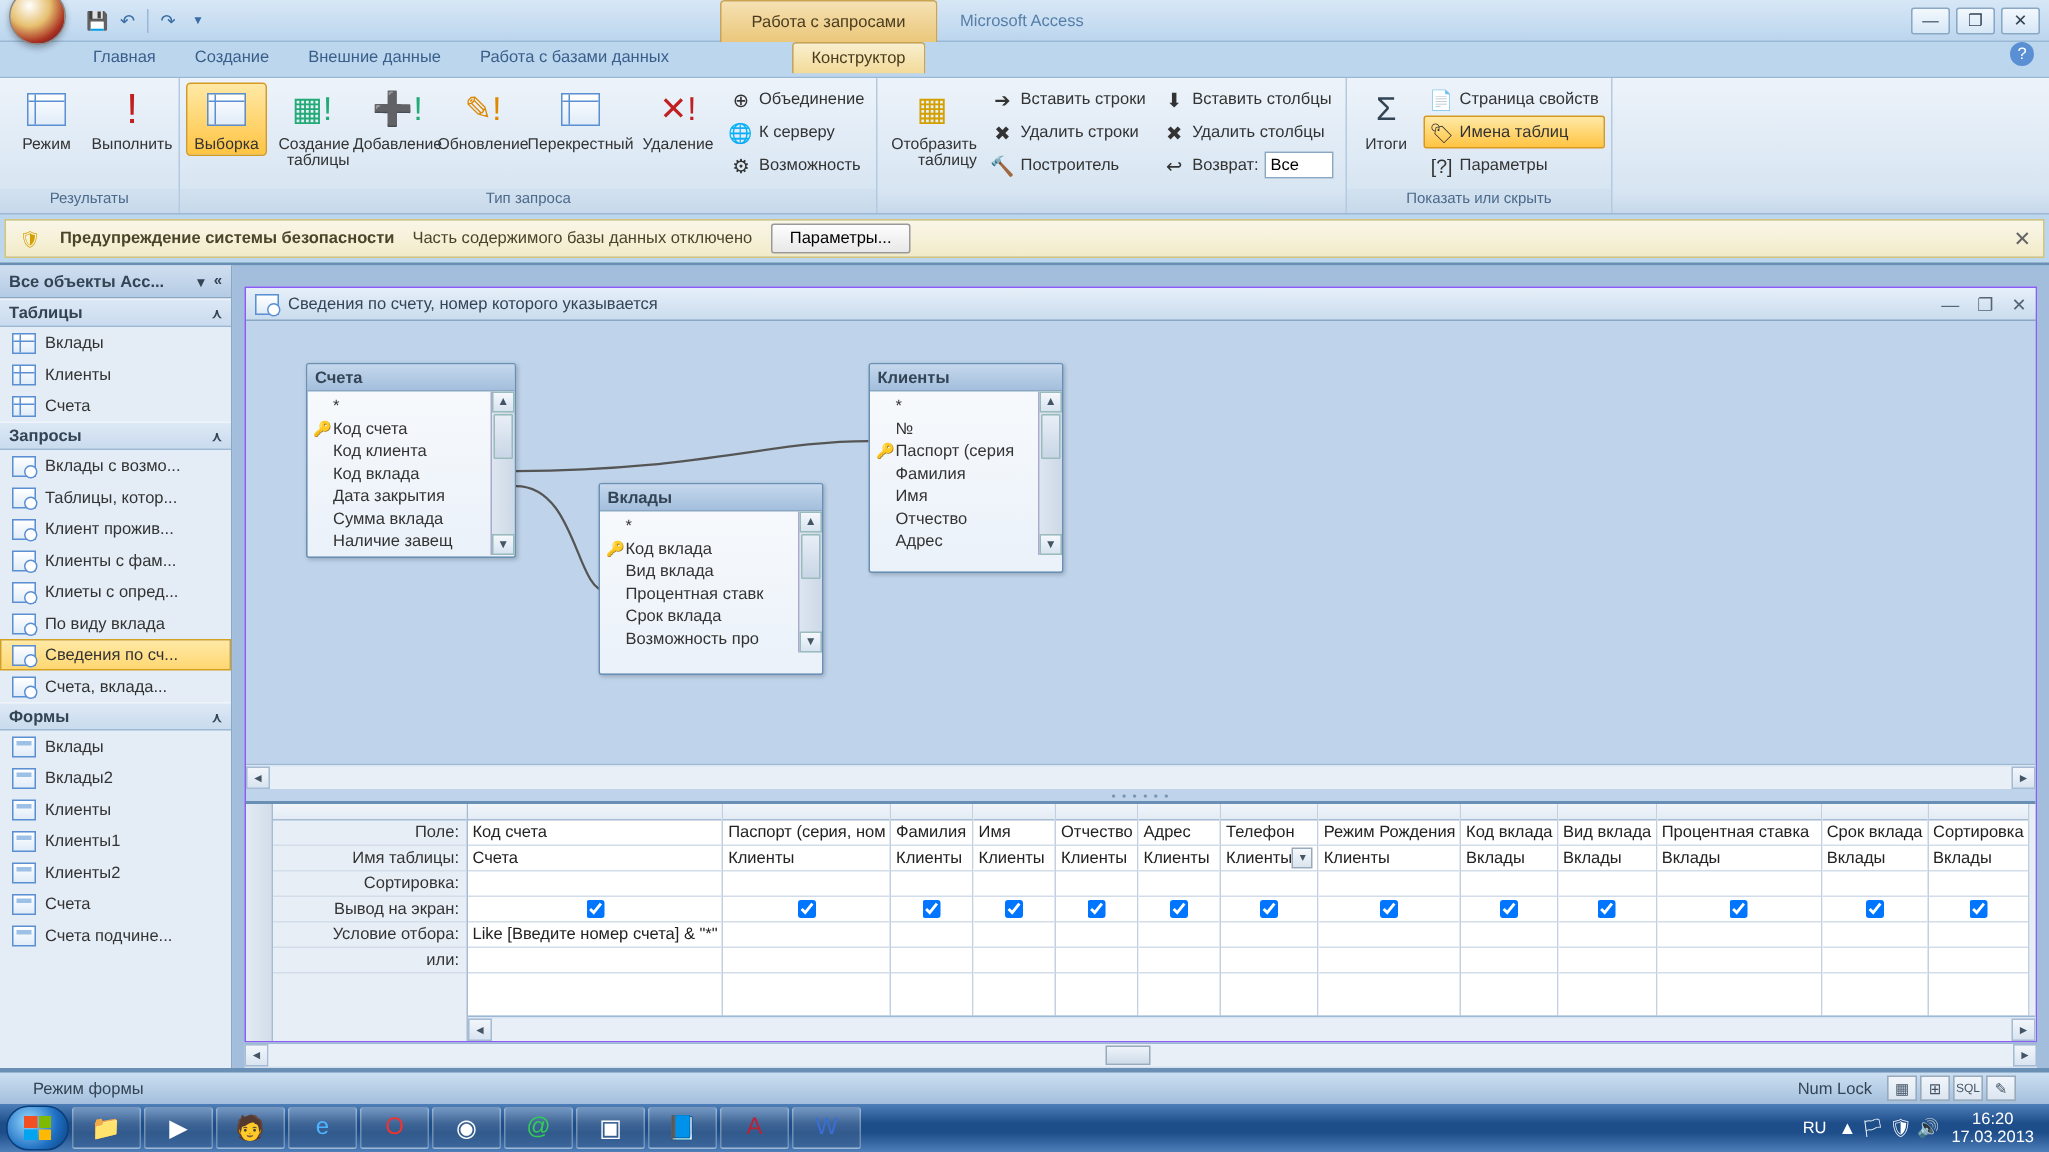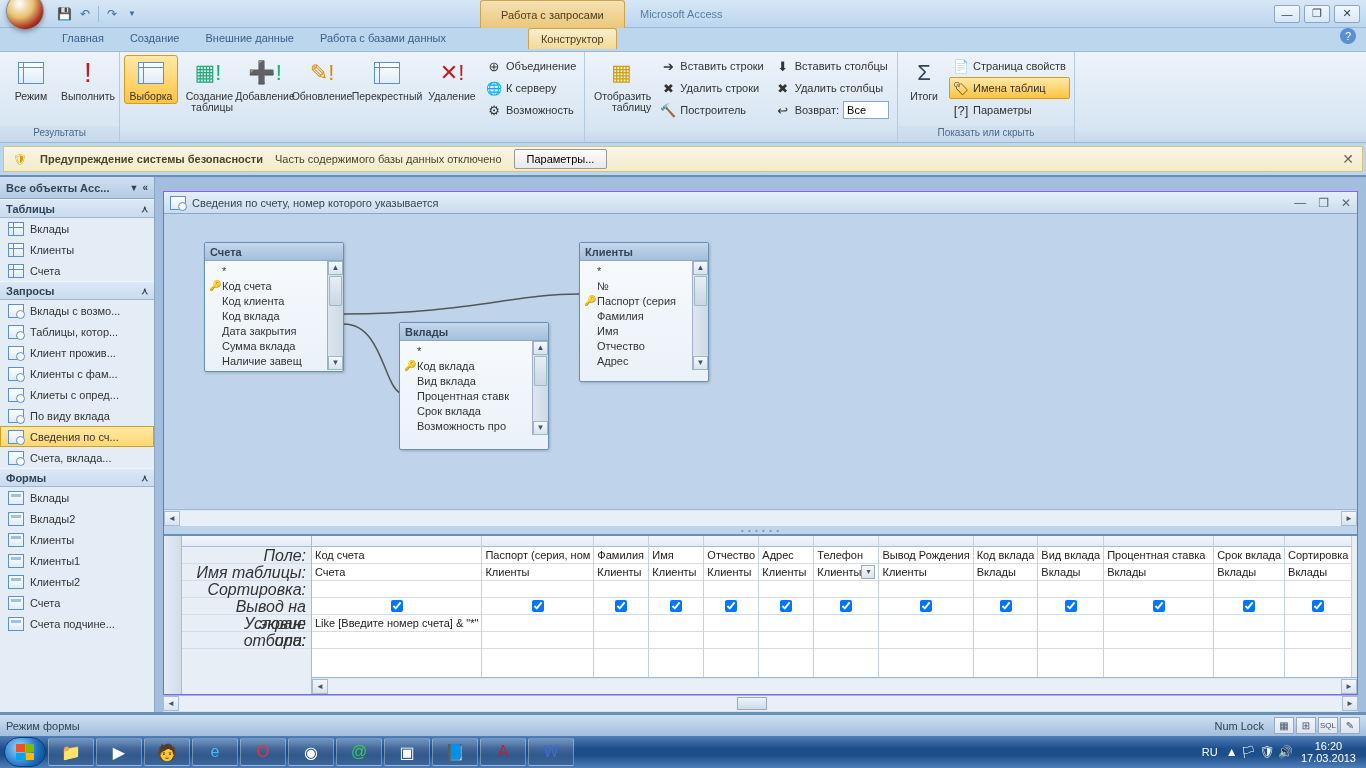--- a/index.html
+++ b/index.html
@@ -78,40 +78,40 @@
 svg.connector { position: absolute; top: 0; left: 0; pointer-events: none; }
 
 .hsplit { height: 8px; background: #bfd4eb; cursor: row-resize; display: flex; align-items: center; justify-content: center; color: #7a95b2; font-size: 8px; letter-spacing: 1px; }
 .hscroll-area { height: 17px; background: #dbe6f2; border-top: 1px solid #9bb8d4; display: flex; align-items: center; }
 .hscroll-btn { width: 16px; height: 15px; background: linear-gradient(#f2f6fb,#d9e4f0); border: 1px solid #a5bcd4; text-align: center; font-size: 8px; color: #456; line-height: 13px; }
 .hscroll-track { flex: 1; height: 15px; background: #e8eff7; }
 
 
 .qbe { height: 160px; background: #e8eef6; border-top: 2px solid #6a8fb4; display: flex; }
 .qbe-labels { width: 130px; border-right: 1px solid #a5bcd4; background: #e8eef6; }
-.qbe-labels div { height: 17px; text-align: right; padding: 0 5px; font-size: 16px; color: #333; border-bottom: 1px solid #d2dde9; line-height: 17px; font-style: italic; }
+.qbe-labels div { height: 17px; text-align: right; padding: 0 5px; font-size: 11px; color: #333; border-bottom: 1px solid #d2dde9; line-height: 17px; }
 .qbe-grid { flex: 1; overflow: hidden; position: relative; }
 .qbe-cols { display: flex; height: 100%; }
 .qbe-col { border-right: 1px solid #c2d0e0; background: #fff; display: flex; flex-direction: column; min-width: 55px; }
 .qbe-col.wide { min-width: 170px; }
 .qbe-col.med { min-width: 110px; }
 .qbe-cell { height: 17px; border-bottom: 1px solid #d2dde9; padding: 0 3px; font-size: 11px; color: #222; line-height: 17px; white-space: nowrap; overflow: hidden; display: flex; align-items: center; }
 .qbe-cell.hdr { background: linear-gradient(#f2f6fb,#e3ebf4); border-bottom: 1px solid #a5bcd4; height: 11px; }
 .qbe-cell.chk { justify-content: center; }
 .qbe-cell input[type=checkbox] { width: 12px; height: 12px; }
 .qbe-selector { width: 18px; background: linear-gradient(90deg,#e3ebf4,#d2dde9); border-right: 1px solid #a5bcd4; }
 .qbe-dd { margin-left: auto; width: 14px; height: 14px; background: linear-gradient(#f6f8fb,#dbe4ee); border: 1px solid #9ab; text-align: center; font-size: 8px; line-height: 12px; color: #456; }
 .qbe-bottom-scroll { position: absolute; bottom: 0; left: 0; right: 0; height: 17px; background: #dbe6f2; border-top: 1px solid #9bb8d4; display: flex; align-items: center; }
 
 .canvas-hscroll { height: 17px; background: #d4e0ee; border-top: 1px solid #9bb8d4; display: flex; }
 .canvas-hscroll .hscroll-track { position: relative; }
 .canvas-hscroll .thumb { position: absolute; left: 48%; width: 30px; height: 13px; top: 1px; background: linear-gradient(#eef3f9,#cedbea); border: 1px solid #9ab; }
 
 
-.statusbar { height: 22px; background: linear-gradient(#cde0f2,#a3bedc); border-top: 1px solid #6a8fb4; display: flex; align-items: center; padding: 0 6px; color: #345; font-size: 11px; }
+.statusbar { height: 22px; background: linear-gradient(#cde0f2,#a3bedc); border-top: 1px solid #6a8fb4; display: flex; align-items: center; padding: 0 22px; color: #345; font-size: 11px; }
 .statusbar .right { margin-left: auto; display: flex; align-items: center; gap: 2px; }
 .viewbtn { width: 20px; height: 17px; background: linear-gradient(#f2f6fb,#dbe5f0); border: 1px solid #9ab; display: flex; align-items: center; justify-content: center; font-size: 10px; color: #456; }
 
 
 .taskbar { height: 32px; background: linear-gradient(#4f7fb9,#1e4e8a 40%,#1e4e8a 60%,#4f7fb9); display: flex; align-items: center; padding: 0 4px; gap: 2px; }
 .start { width: 42px; height: 30px; border-radius: 18px; background: radial-gradient(circle at 35% 35%,#96d8ff,#1e6fc2 60%,#0b3e7a); border: 1px solid #0b3e7a; display: flex; align-items: center; justify-content: center; }
 .start-flag { width: 18px; height: 16px; display: grid; grid-template: 1fr 1fr / 1fr 1fr; gap: 1px; }
 .start-flag span:nth-child(1){background:#f25022;} .start-flag span:nth-child(2){background:#7fba00;}
 .start-flag span:nth-child(3){background:#00a4ef;} .start-flag span:nth-child(4){background:#ffb900;}
 .tbtn { width: 46px; height: 28px; background: linear-gradient(rgba(255,255,255,.25),rgba(0,0,0,.1)); border: 1px solid rgba(255,255,255,.3); border-radius: 2px; display: flex; align-items: center; justify-content: center; font-size: 16px; color: #fff; }
@@ -214,20 +214,21 @@
         <div class="rbtn-sm">
             <span class="rbtn-sm-icon">🌐</span>
             <span>К серверу</span>
           </div>
         <div class="rbtn-sm">
             <span class="rbtn-sm-icon">⚙</span>
             <span>Возможность</span>
           </div>
       </div>
     </div>
+    <div class="rgroup-label">Тип запроса</div>
   </div>
 
   <div class="rgroup">
     <div class="rgroup-body">
       <div class="rbtn-lg" style="width:64px;">
         <div class="rbtn-icon" style="color:#d4a000;">▦</div>
         <div class="rbtn-label">Отобразить таблицу</div>
       </div>
       <div class="rcol">
         <div class="rbtn-sm">
@@ -656,21 +657,21 @@
                 <div class="qbe-cell">Клиенты<span class="qbe-dd">▾</span></div>
                 <div class="qbe-cell"></div>
                 <div class="qbe-cell chk">
                   <input type="checkbox" checked="" style="">
                 </div>
                 <div class="qbe-cell"></div>
                 <div class="qbe-cell"></div>
               </div>
               <div class="qbe-col">
                 <div class="qbe-cell hdr"></div>
-                <div class="qbe-cell">Вывод Рождения</div>
+                <div class="qbe-cell">Режим Рождения</div>
                 <div class="qbe-cell">Клиенты</div>
                 <div class="qbe-cell"></div>
                 <div class="qbe-cell chk">
                   <input type="checkbox" checked="" style="">
                 </div>
                 <div class="qbe-cell"></div>
                 <div class="qbe-cell"></div>
               </div>
               <div class="qbe-col">
                 <div class="qbe-cell hdr"></div>

